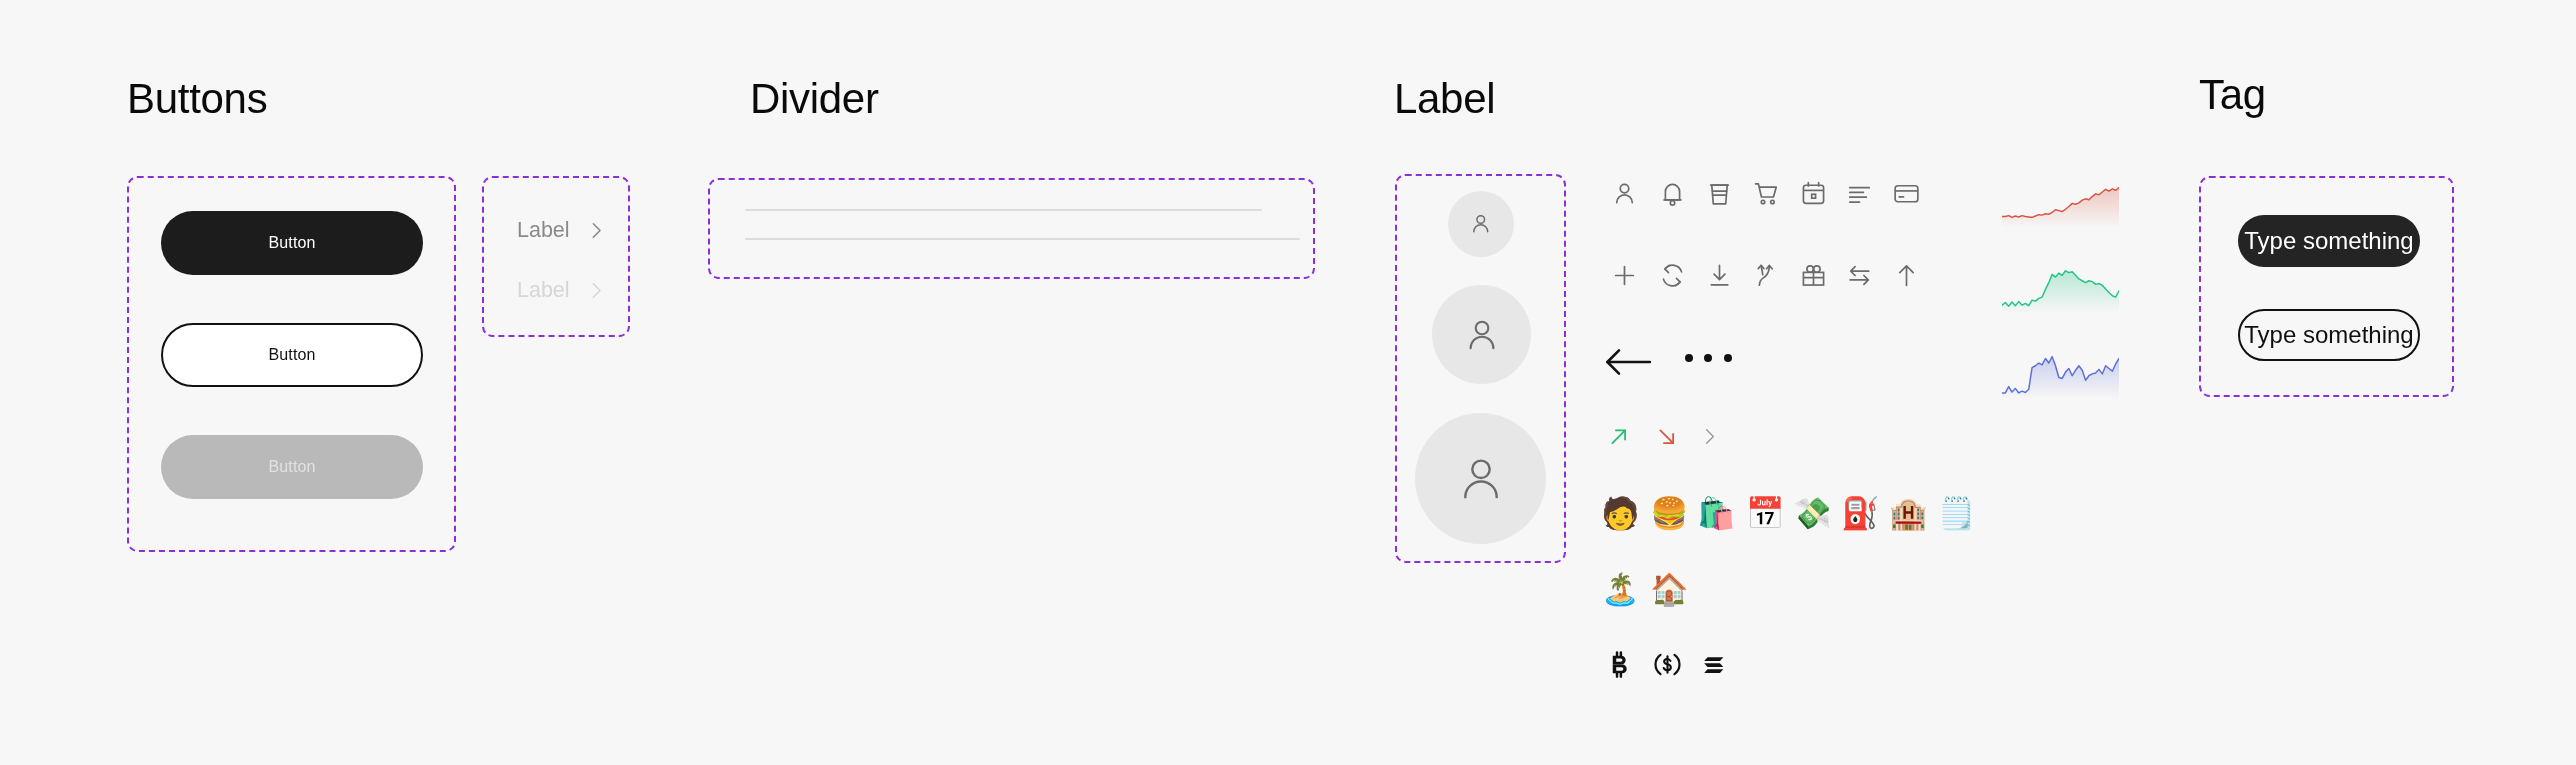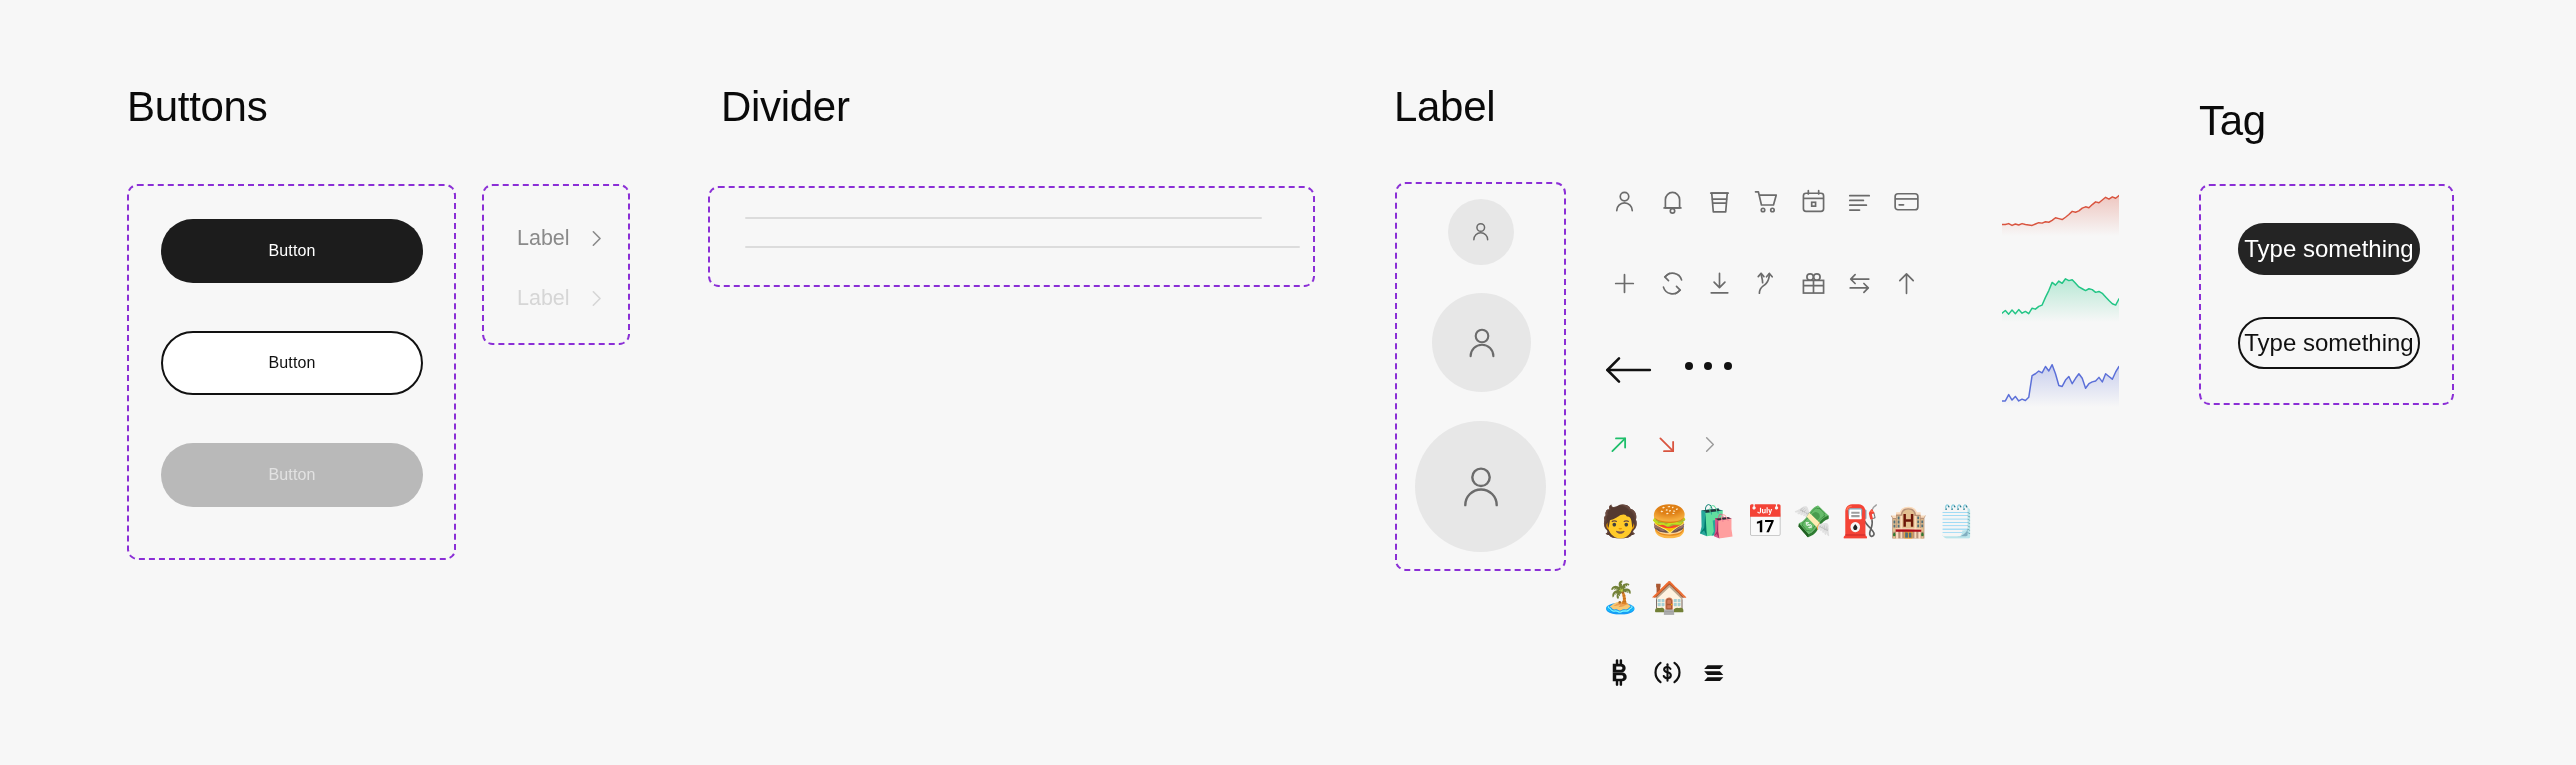--- a/index.html
+++ b/index.html
@@ -10,21 +10,20 @@
     background: #F7F7F7;
     font-family: "Liberation Sans", sans-serif;
     overflow: hidden;
   }
 
   .canvas {
     position: relative;
     width: 2576px;
     height: 608px;
     background: #F7F7F7;
-    margin-top: 8px;
   }
 
   
   .section-title {
     position: absolute;
     font-size: 42px;
     font-weight: 400;
     color: #0A0A0A;
     letter-spacing: -0.3px;
     line-height: 1;
@@ -175,25 +174,25 @@
     background: #111111;
   }
 </style>
 </head>
 <body>
 
 <div class="canvas">
 
   <div class="section-title" style="left:127px; top:78px;">Buttons</div>
 
-  <div class="section-title" style="left:721px; top:78px;">Divider</div>
+  <div class="section-title" style="left:750px; top:78px;">Divider</div>
 
   <div class="section-title" style="left:1394px; top:78px;">Label</div>
 
-  <div class="section-title" style="left:2199px; top:92px;">Tag</div>
+  <div class="section-title" style="left:2199px; top:74px;">Tag</div>
 
   <div class="frame" style="left:127px; top:176px; width:329px; height:376px;"></div>
 
   <div class="btn btn-primary" style="left:161px; top:211px; width:262px; height:64px;">
     <span>Button</span>
   </div>
 
   <div class="btn btn-secondary" style="left:161px; top:323px; width:262px; height:64px;">
     <span>Button</span>
   </div>

